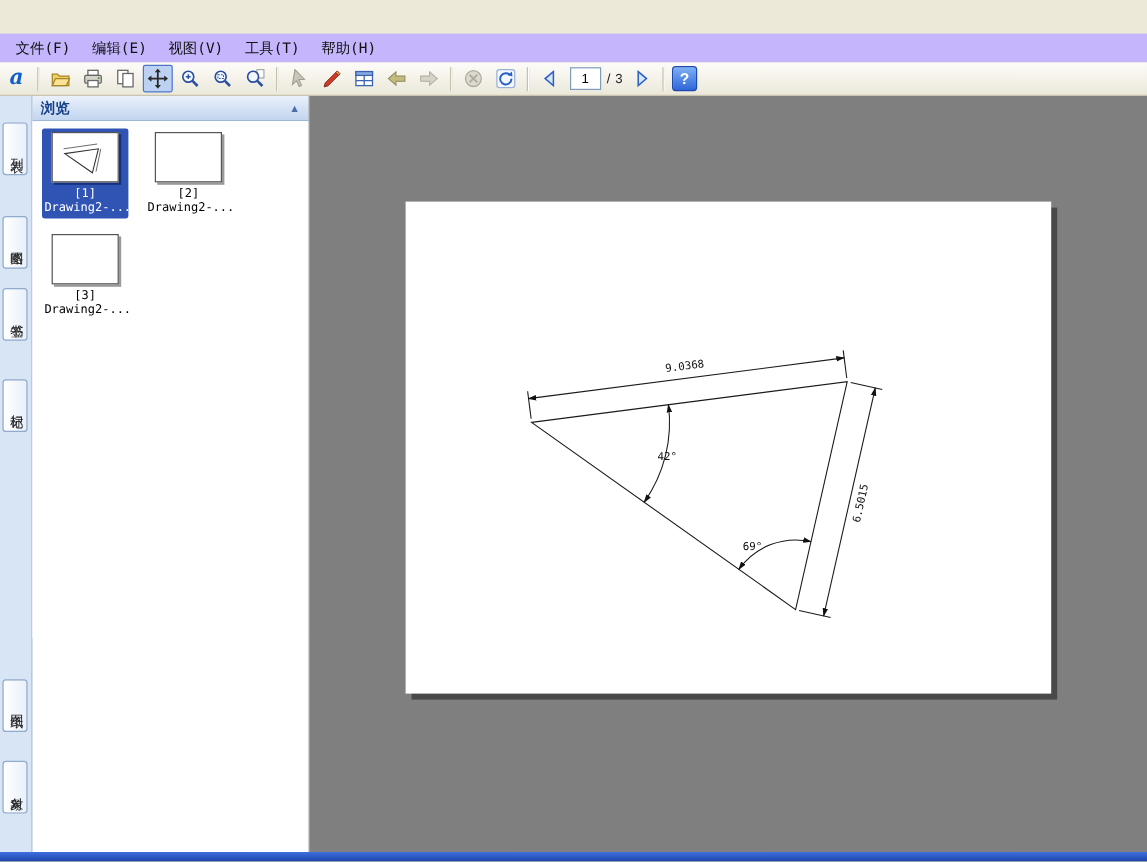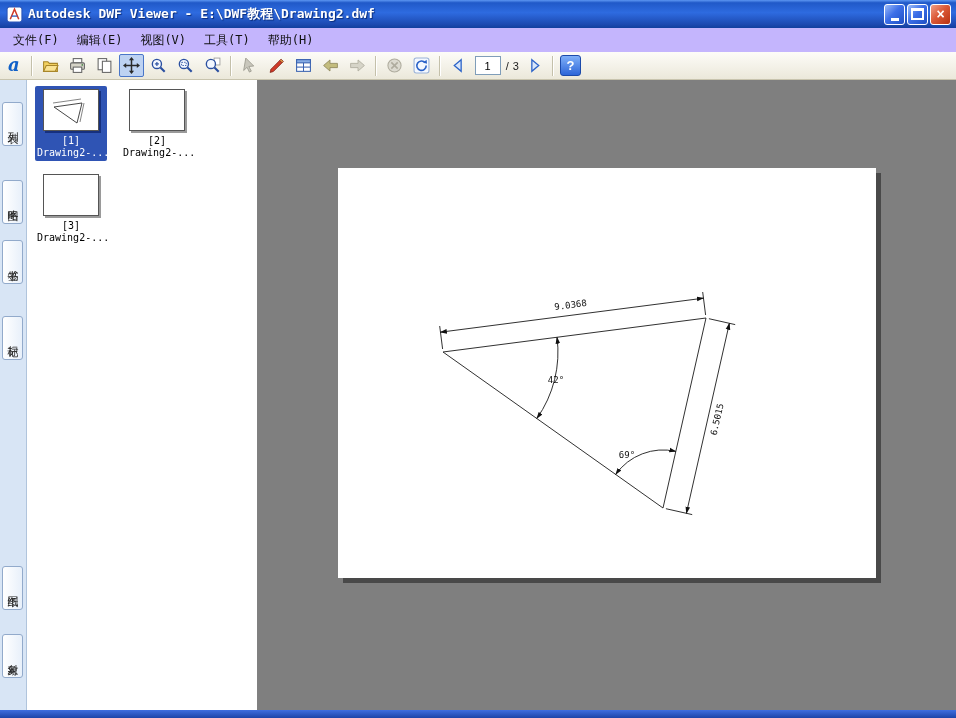--- a/index.html
+++ b/index.html
@@ -80,41 +80,20 @@
   .paper svg{width:100%;height:100%;display:block;}
 
   .bottombar{position:absolute;left:0;right:0;bottom:0;height:8px;
     background:linear-gradient(180deg,#3E6EE0,#1C44A8);}
 </style>
 </head>
 <body>
 
 <div class="window">
 
-  <div class="titlebar">
-    <span class="app-icon">
-      <svg viewBox="0 0 16 16">
-          <rect x="1" y="1" width="14" height="14" rx="2" fill="#FFF" stroke="#2A55B8"></rect>
-          <path d="M4 12.5L8 3l4 9.5" fill="none" stroke="#D03A28" stroke-width="1.4"></path>
-          <line x1="5.3" y1="9.5" x2="10.7" y2="9.5" stroke="#2A55B8" stroke-width="1.2"></line>
-        </svg>
-    </span>
-    <span class="title-text">Autodesk DWF Viewer - E:\DWF教程\Drawing2.dwf</span>
-    <div class="winbtns">
-      <div class="winbtn blue">
-          <span class="glyph-min"></span>
-        </div>
-      <div class="winbtn blue">
-          <span class="glyph-max"></span>
-        </div>
-      <div class="winbtn red">
-          <span>×</span>
-        </div>
-    </div>
-  </div>
 
   <div class="menubar">
     <span class="menu-item">文件(F)</span>
     <span class="menu-item">编辑(E)</span>
     <span class="menu-item">视图(V)</span>
     <span class="menu-item">工具(T)</span>
     <span class="menu-item">帮助(H)</span>
   </div>
 
   <div class="toolbar">
@@ -261,20 +240,25 @@
         </div>
       <div class="vtab" style="top:486px">
           <span>图纸</span>
         </div>
       <div class="vtab" style="top:554px">
           <span>对象</span>
         </div>
     </div>
 
     <div class="sidepanel">
+      <div class="panel-header">
+        <span>浏览</span>
+        <span class="spacer"></span>
+        <span class="hdr-arrow">▲</span>
+      </div>
 
       <div class="thumbs">
         <div class="thumb selected" style="left:8px;top:6px">
           <div class="thumb-page">
             <svg viewBox="0 0 54 40">
                 <path d="M10 17 L38 13 L33 33 Z" stroke="#333" fill="none" stroke-width="0.9"></path>
                 <line x1="9" y1="13" x2="37" y2="9" stroke="#333" stroke-width="0.6"></line>
                 <line x1="40" y1="13" x2="36" y2="32" stroke="#333" stroke-width="0.6"></line>
               </svg>
           </div>

